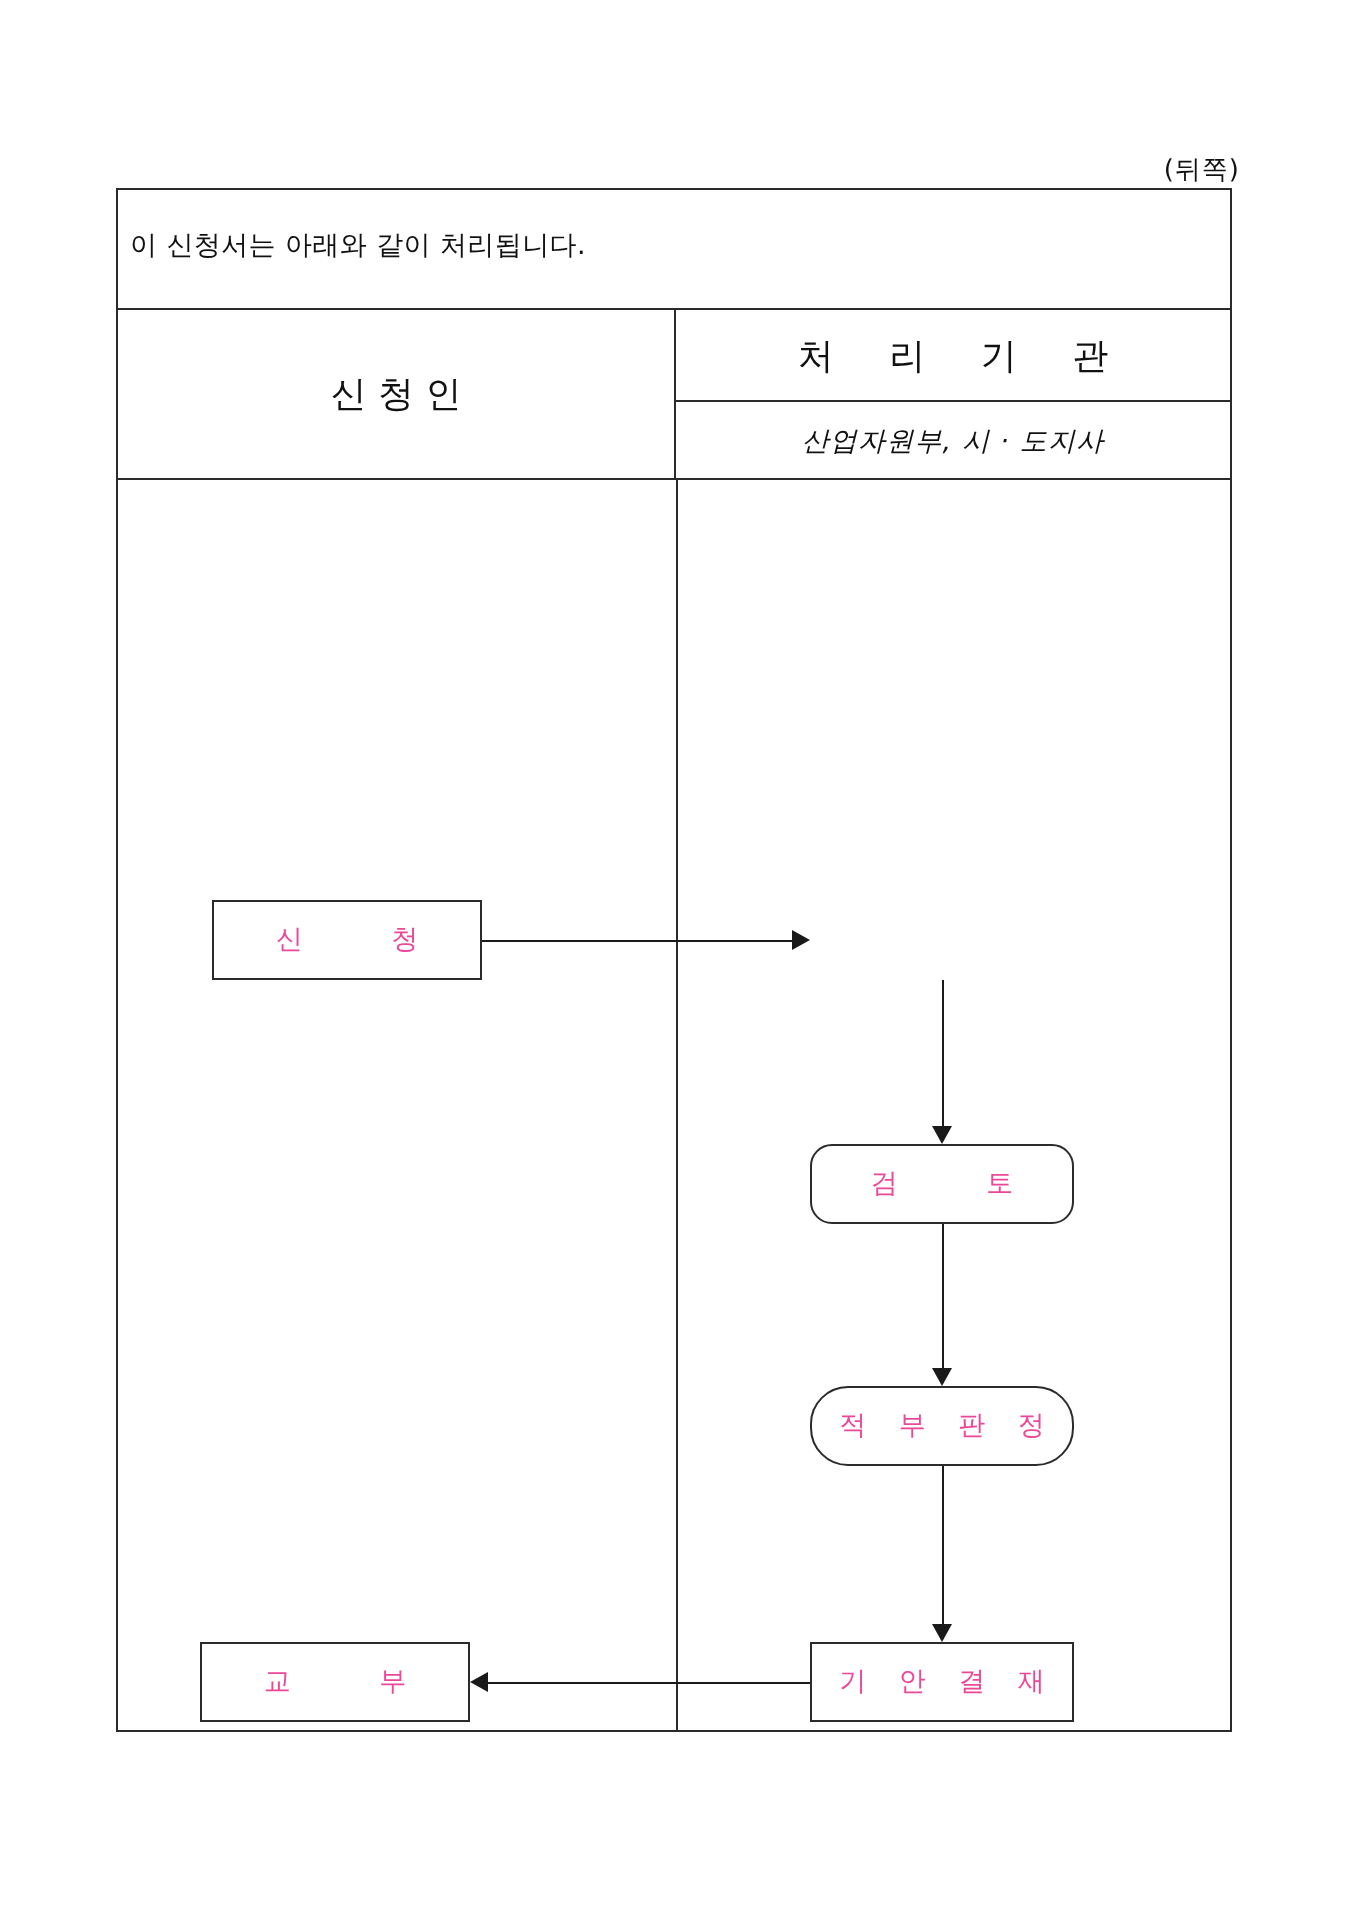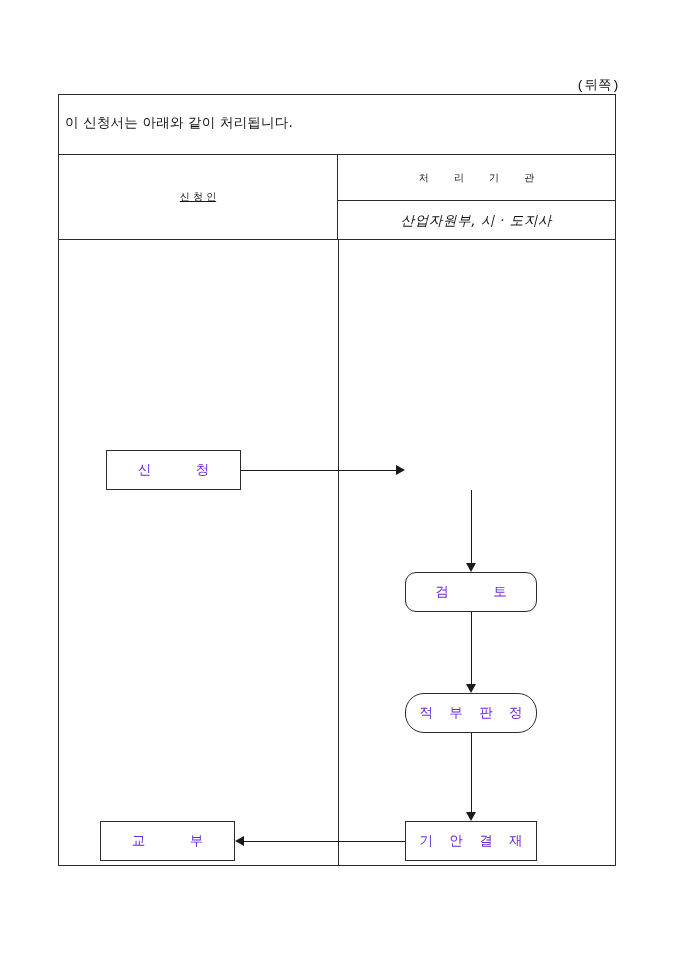--- a/index.html
+++ b/index.html
@@ -18,21 +18,20 @@
 
   
   .corner-label {
     position: absolute;
     right: 60px;
     top: 76px;
     font-size: 13px;
     letter-spacing: 0.5px;
     color: #111;
     white-space: nowrap;
-    font-family: Liberation Mono, monospace;
   }
 
   
   .form-table {
     position: absolute;
     left: 58px;
     top: 94px;
     width: 558px;
     height: 772px;
     border: 1.6px solid #2b2b2b;
@@ -73,21 +72,20 @@
     position: absolute;
     left: 0;
     top: 0;
     width: 279px;
     height: 100%;
     border-right: 1.4px solid #2b2b2b;
     box-sizing: border-box;
     display: flex;
     align-items: center;
     justify-content: center;
-    text-decoration: underline;
   }
   .header-right {
     position: absolute;
     left: 279px;
     top: 0;
     right: 0;
     height: 100%;
   }
   .header-right-top {
     position: absolute;
@@ -105,21 +103,21 @@
     position: absolute;
     left: 0;
     top: 46px;
     width: 100%;
     height: 39px;
     display: flex;
     align-items: center;
     justify-content: center;
   }
   .hdr-text {
-    font-size: 10px;
+    font-size: 18px;
     color: #111;
     white-space: nowrap;
   }
   .hdr-spaced-wide {
     letter-spacing: 11px;
     text-indent: 11px;
   }
   .hdr-sub {
     font-size: 13.5px;
     letter-spacing: 0.6px;
@@ -149,21 +147,21 @@
     border: 1.5px solid #2b2b2b;
     box-sizing: border-box;
     background: #ffffff;
     display: flex;
     align-items: center;
     justify-content: center;
     z-index: 3;
   }
   .flow-box span {
     font-size: 13.5px;
-    color: #6d28d9;
+    color: #ec4899;
     white-space: nowrap;
   }
   .sp-wide { letter-spacing: 20px; text-indent: 20px; }
   .sp-mid  { letter-spacing: 6px;  text-indent: 6px;  }
 
   .box-sincheong { left: 47px;  top: 210px; width: 135px; height: 40px; }
   .box-jeopsu    { left: 346px; top: 210px; width: 132px; height: 40px; }
   .box-geomto    { left: 346px; top: 332px; width: 132px; height: 40px; border-radius: 11px; }
   .box-jeokbu    { left: 346px; top: 453px; width: 132px; height: 40px; border-radius: 19px; }
   .box-gian      { left: 346px; top: 581px; width: 132px; height: 40px; }

